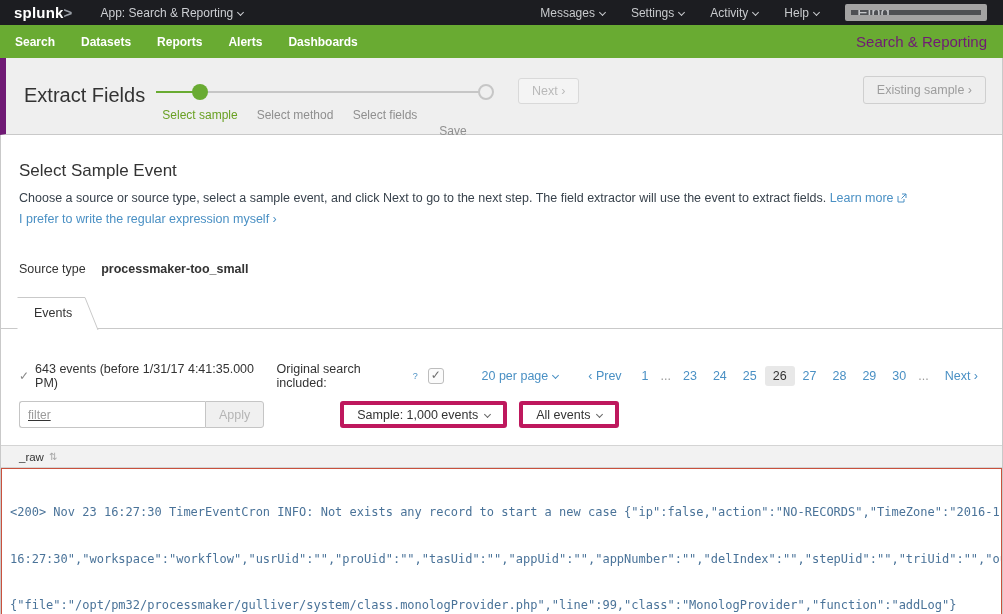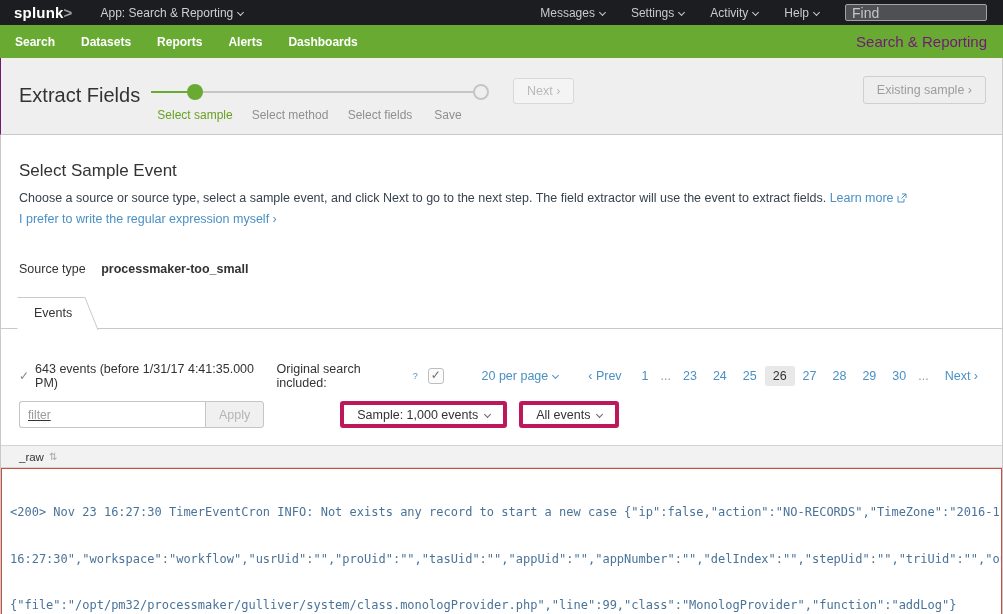--- a/index.html
+++ b/index.html
@@ -8,40 +8,40 @@
   .page { width:1003px; height:614px; position:relative; background:#fff; }
 
   
   .topbar { height:25px; background:#1c1d21; display:flex; align-items:center; color:#c8cacd; font-size:12px; }
   .logo { margin-left:14px; font-size:15px; font-weight:bold; color:#fff; letter-spacing:.2px; }
   .logo .gt { color:#9ba0a8; font-weight:bold; }
   .app-menu { margin-left:28px; color:#cdcfd3; cursor:pointer; }
   .topbar-right { margin-left:auto; display:flex; align-items:center; gap:26px; margin-right:16px; }
   .top-menu { cursor:pointer; }
   .chev { display:inline-block; width:5px; height:5px; border-right:1px solid currentColor; border-bottom:1px solid currentColor; transform:rotate(45deg); margin-left:5px; vertical-align:2px; }
-  .find-input { width:142px; height:17px; background:#4e5054; border:1px solid #a3a3a3; border-radius:2px; color:#c4c6c9; font-size:14px; padding:0 6px; font-family:"Liberation Sans", sans-serif; }
+  .find-input { width:142px; height:17px; background:#4e5054; border:6px solid #a3a3a3; border-radius:2px; color:#c4c6c9; font-size:17px; padding:0 6px; font-family:"Liberation Sans", sans-serif; }
   .find-input::placeholder { color:#c4c6c9; opacity:1; }
 
   
   .appbar { height:33px; background:#69ab32; display:flex; align-items:center; color:#fff; }
   .appbar-nav { display:flex; align-items:center; }
   .appbar-item { font-size:12px; font-weight:bold; padding:0 11px; margin-left:4px; cursor:pointer; }
   .appbar-title { margin-left:auto; margin-right:16px; font-size:15px; color:#701a75; }
 
   
-  .pagehead { height:77px; background:#efefef; border-bottom:1px solid #c9c9c9; position:relative; border-left:1px solid #701a75; border-right:1px solid #c9c9c9; }
+  .pagehead { height:77px; background:#efefef; border-bottom:1px solid #c9c9c9; position:relative; border-left:6px solid #701a75; border-right:1px solid #c9c9c9; }
   .pagehead-title { position:absolute; left:18px; top:26px; font-size:20px; color:#333; }
   .stepper { position:absolute; left:150px; top:26px; width:338px; height:40px; }
   .step-line { position:absolute; left:0; top:7px; height:2px; width:326px; background:#c6c6c6; }
   .step-line-done { position:absolute; left:0; top:7px; height:2px; width:44px; background:#69ab32; }
   .step-dot { position:absolute; left:36px; top:0; width:16px; height:16px; border-radius:50%; background:#69ab32; }
   .step-end { position:absolute; left:322px; top:0; width:16px; height:16px; border-radius:50%; background:#efefef; border:2px solid #c6c6c6; }
   .step-label { position:absolute; top:24px; transform:translateX(-50%); font-size:12px; color:#8f8f8f; white-space:nowrap; }
   .step-label.active { color:#69a022; }
-  .lbl-0 { left:44px; } .lbl-1 { left:139px; } .lbl-2 { left:229px; } .lbl-3 { left:297px; }
+  .lbl-0 { left:44px; } .lbl-1 { left:139px; } .lbl-2 { left:229px; } .lbl-3 { left:297px;margin-top:16px; }
   .next-btn { position:absolute; left:512px; top:20px; background:#f4f4f4; border:1px solid #d9d9d9; border-radius:3px; color:#b9b9b9; font-size:12.5px; padding:5px 13px; cursor:default; font-family:"Liberation Sans", sans-serif; }
   .existing-btn { position:absolute; right:16px; top:18px; background:#eeeeee; border:1px solid #cfcfcf; border-radius:3px; color:#9d9d9d; font-size:12.5px; padding:6px 13px; cursor:pointer; font-family:"Liberation Sans", sans-serif; }
 
   
   .content { background:#fff; border-left:1px solid #c9c9c9; border-right:1px solid #c9c9c9; height:479px; position:relative; }
   .section-heading { padding:26px 18px 0; font-size:17px; font-weight:400; color:#333; }
   .section-desc { margin:10px 18px 0; font-size:12.5px; color:#38424c; }
   .link { color:#4a90c4; cursor:pointer; text-decoration:none; }
   .ext-icon { display:inline-block; margin-left:3px; vertical-align:-1px; }
   .regex-link { margin:6px 18px 0; font-size:12.5px; }

